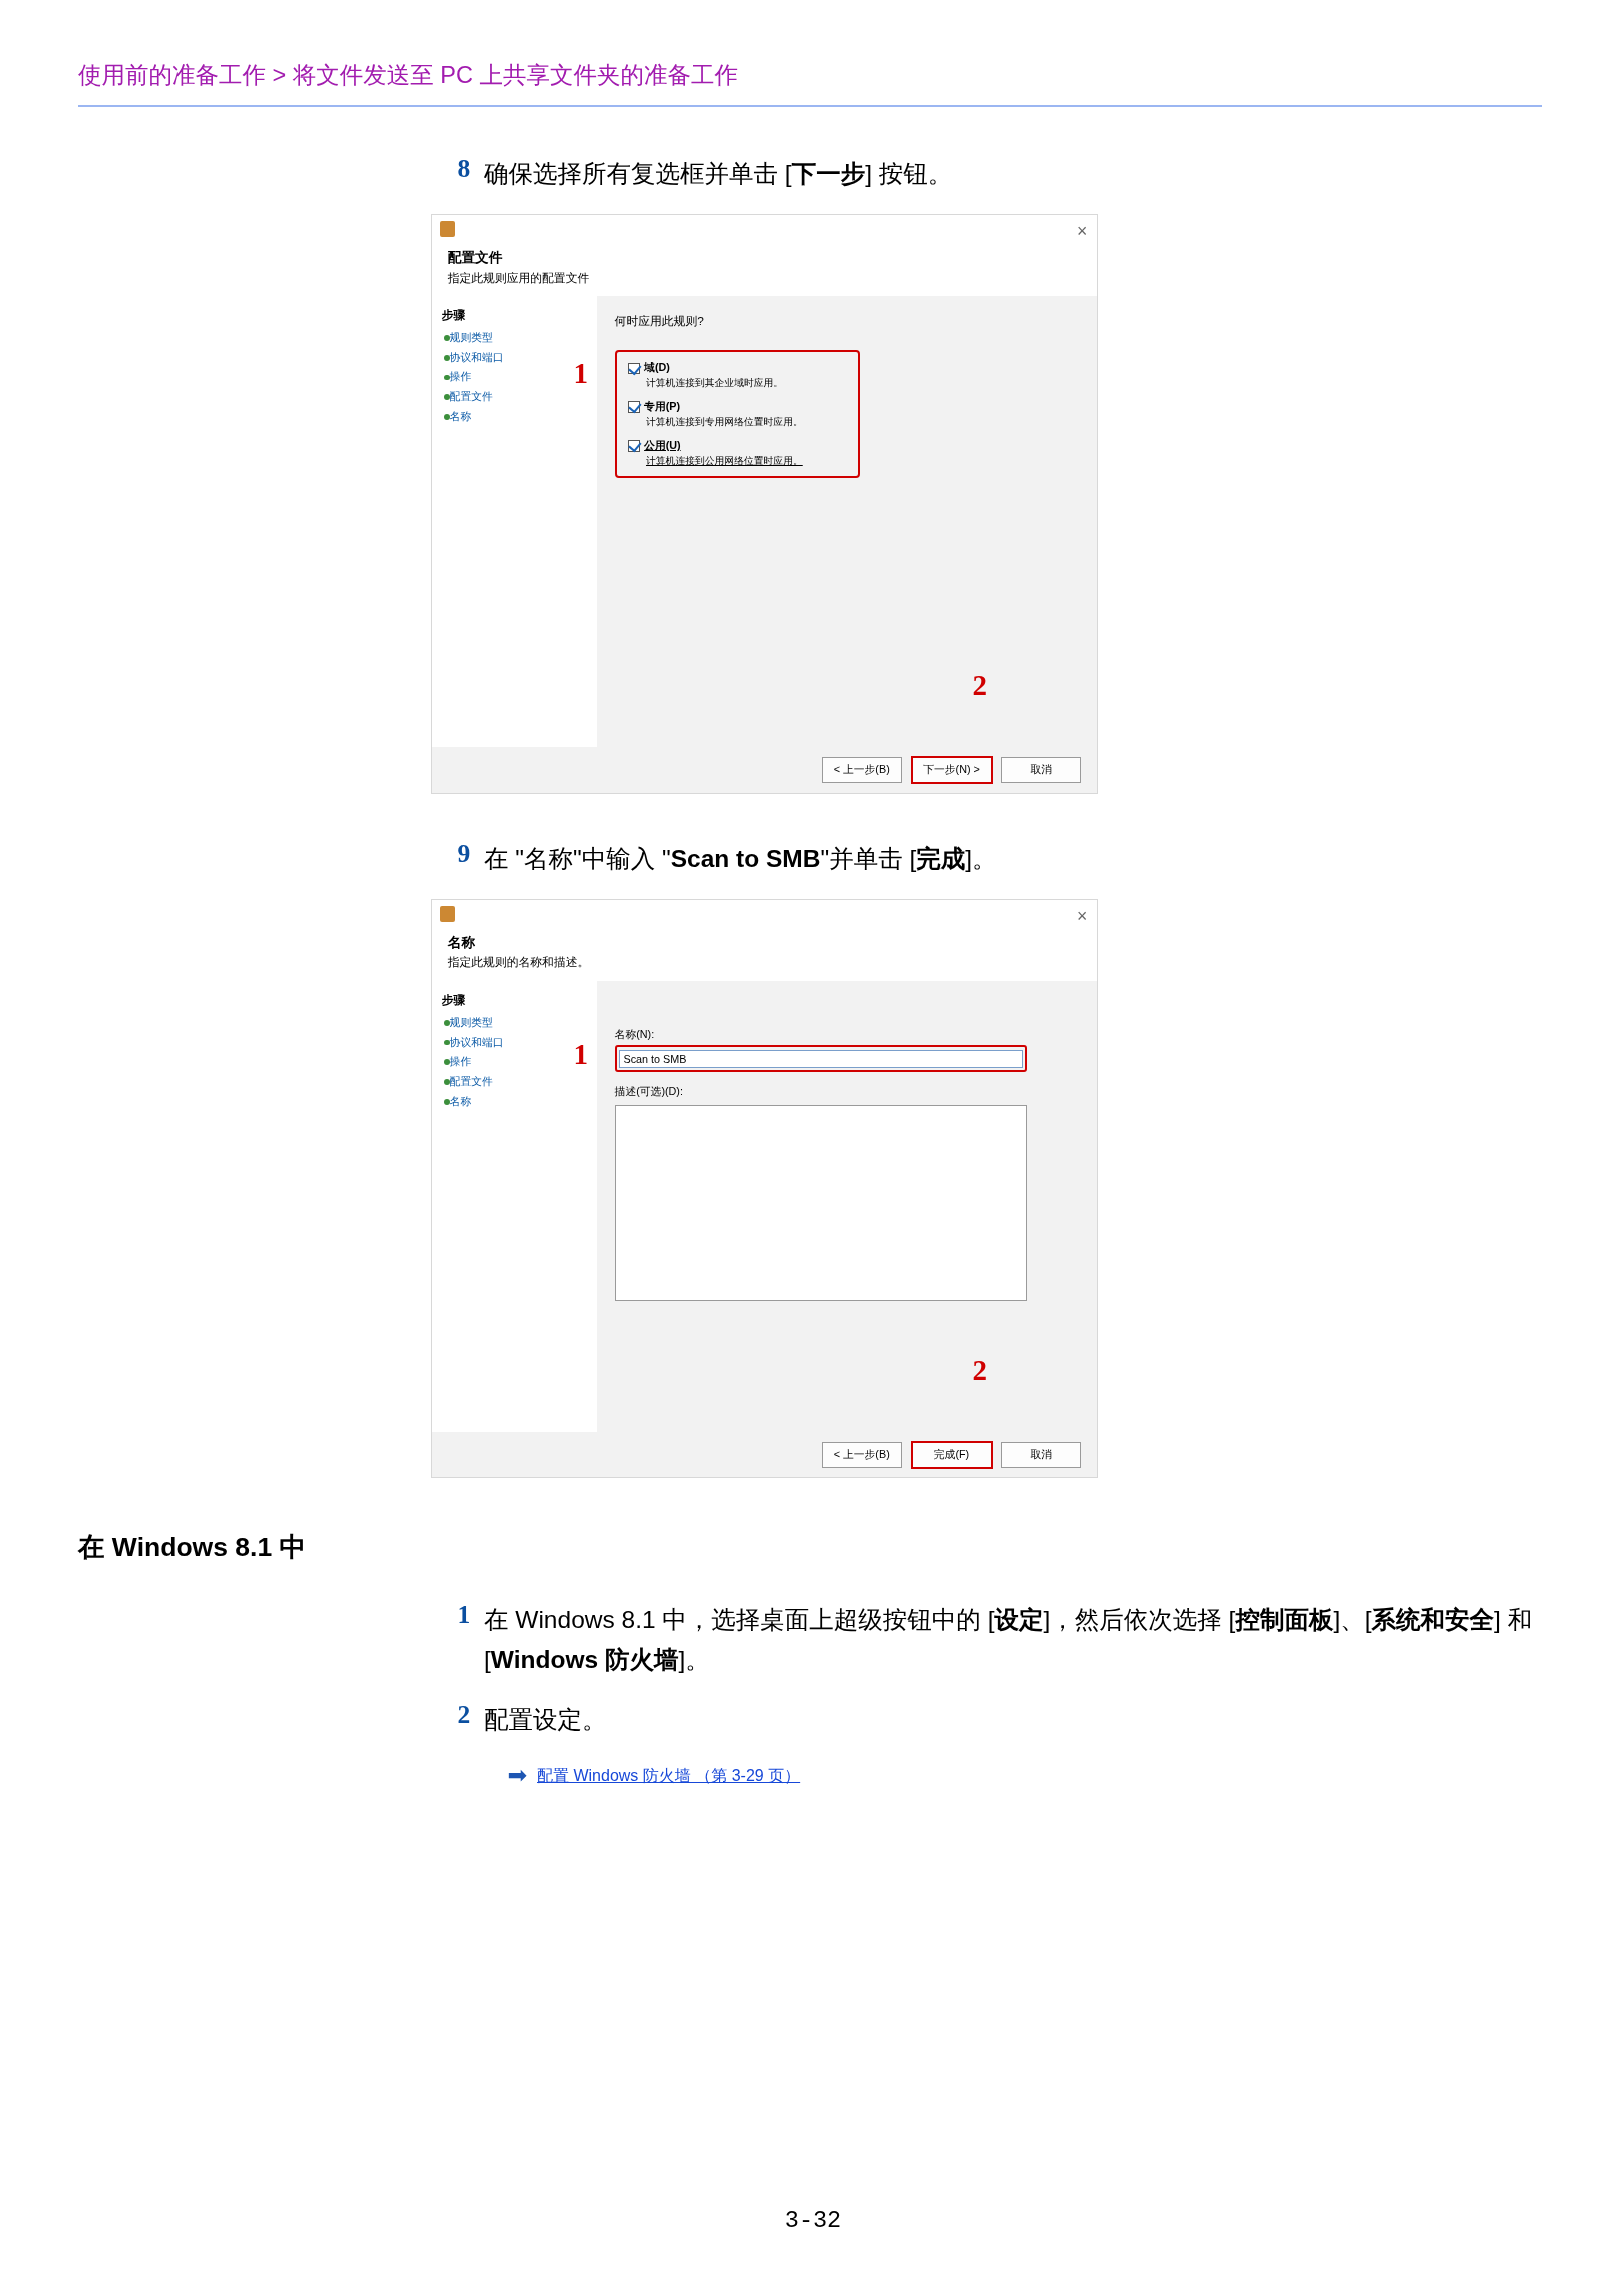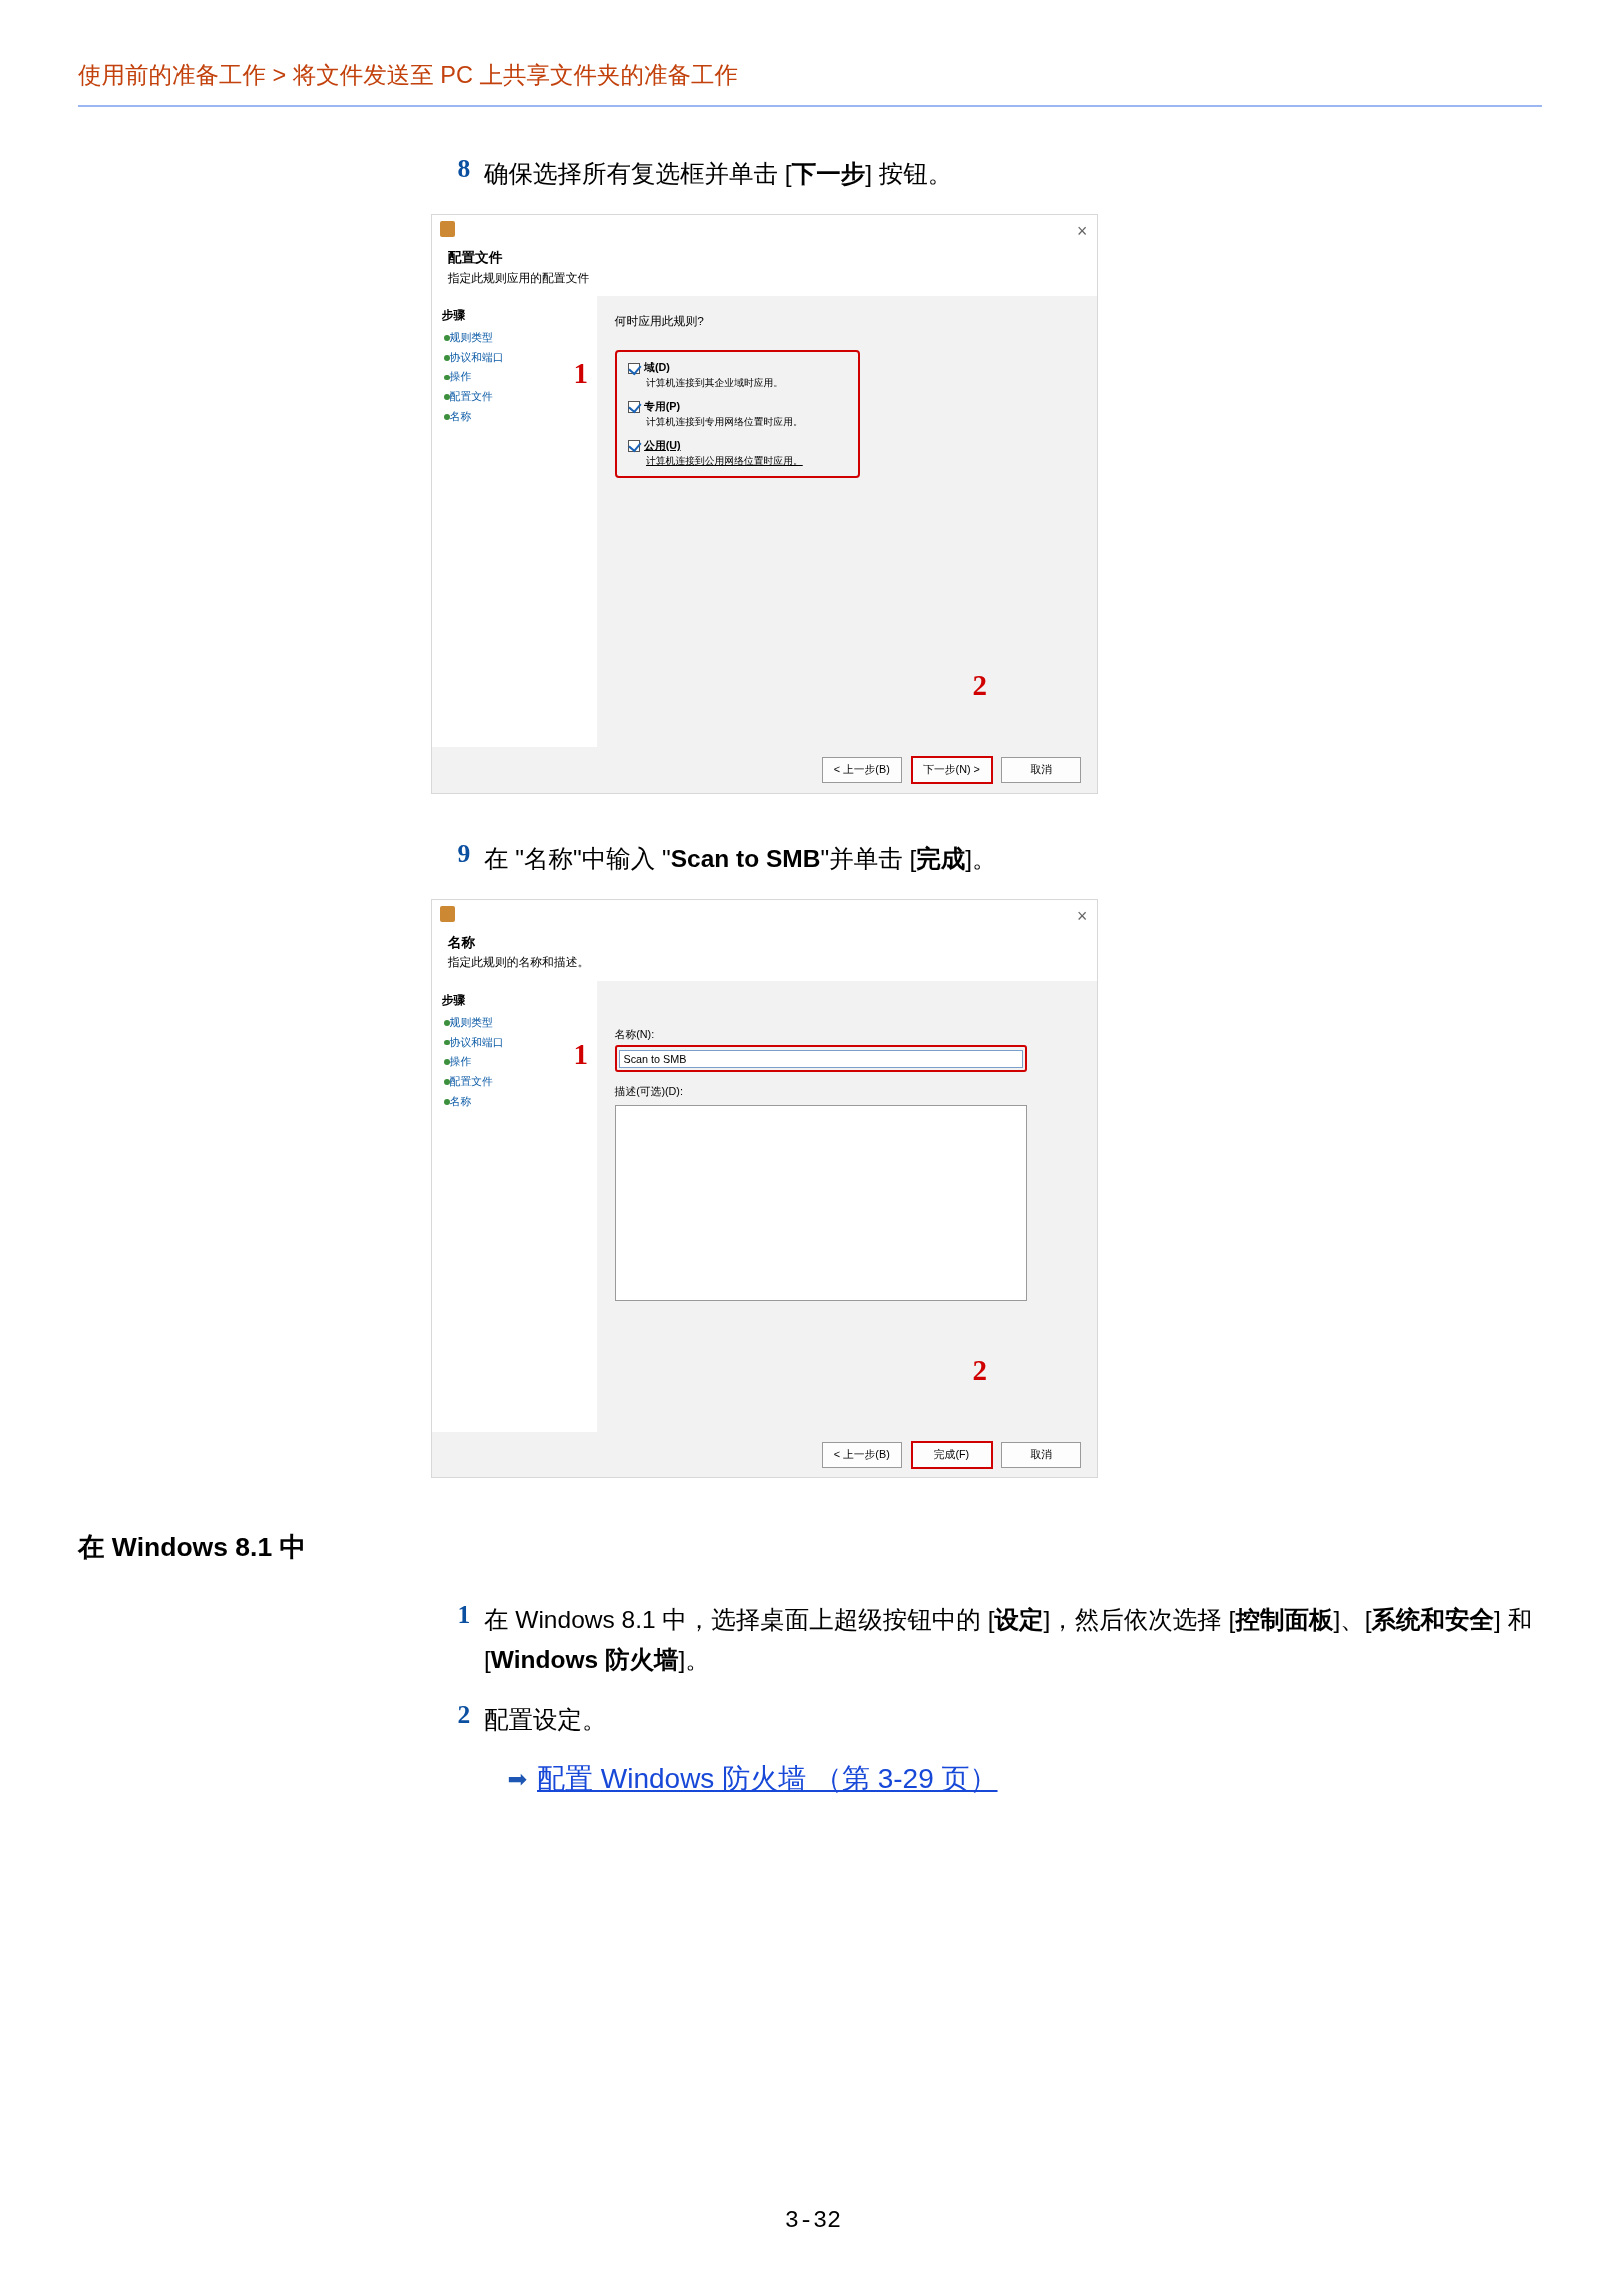--- a/index.html
+++ b/index.html
@@ -1,20 +1,20 @@
 <!DOCTYPE html>
 <html><head>
 <meta charset="utf-8">
 <style>
   * { box-sizing: border-box; margin: 0; padding: 0; }
   html, body { width: 1620px; background: #fff; font-family: "Microsoft YaHei", "SimSun", Arial, sans-serif; color: #000; }
   .page { width: 1620px; min-height: 2293px; position: relative; padding: 59px 78px 118px 78px; }
 
   
-  .breadcrumb { font-size: 23.5px; color: #c2410c; padding-bottom: 13.7px; border-bottom: 2px solid #9bb6f2; margin-bottom: 47px; }
+  .breadcrumb { font-size: 23.5px; color: #a21caf; padding-bottom: 13.7px; border-bottom: 2px solid #9bb6f2; margin-bottom: 47px; }
 
   
   .step-row { display: flex; align-items: flex-start; margin-bottom: 21.6px; }
   .step-num { width: 53px; flex: 0 0 53px; text-align: right; color: #0b4fa0; font-weight: bold; font-size: 25.5px; padding-right: 13.7px; font-family: "Times New Roman", serif; }
   .step-text { font-size: 24.5px; line-height: 1.6; }
   .step-text b { font-weight: bold; }
 
   
   .shot-wrap { margin-left: 353px; margin-bottom: 45px; }
 
@@ -61,21 +61,21 @@
   .desc-box { width:412px; height:196px; border:1px solid #9a9a9a; background:#fff; margin-top:5.9px; }
 
   
   .section-head { font-size: 26.5px; font-weight: bold; margin: 51px 0 35px 0; }
 
   .body-indent { margin-left: 353px; }
   .step-sub { font-size: 24.5px; line-height: 1.65; margin-top: 3.9px; }
 
   .link-row { display:flex; align-items:center; gap:9.8px; margin-left: 23.5px; margin-top: 17.6px; }
   .arrow { color:#1e56b3; font-size:23.5px; }
-  .link { color:#1748d8; font-size:28px; text-decoration: underline; }
+  .link { color:#1748d8; font-size:16px; text-decoration: underline; }
 
   .page-num { position:absolute; bottom:59px; left:6px; right:0; text-align:center; font-size:23.5px; font-family:Liberation Mono, monospace; }
 </style>
 </head>
 <body>
 
 <div class="page">
 
   <div class="breadcrumb">使用前的准备工作 &gt; 将文件发送至 PC 上共享文件夹的准备工作</div>
 

